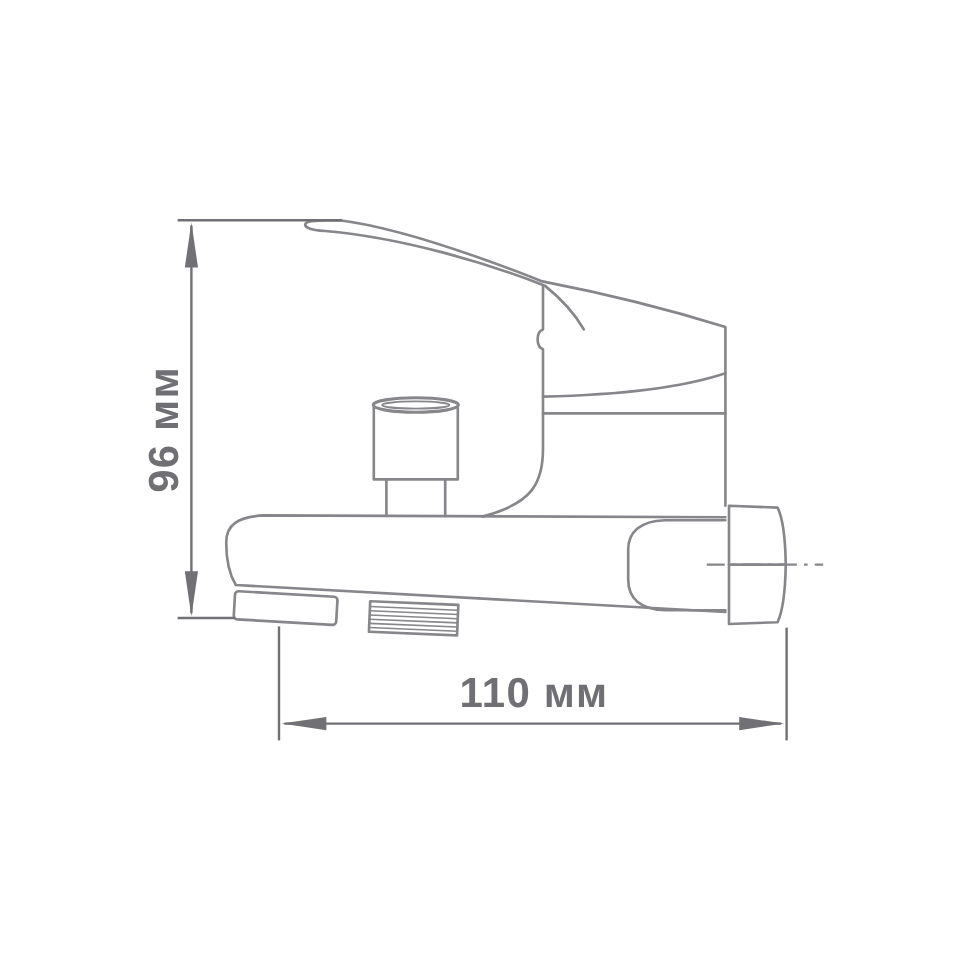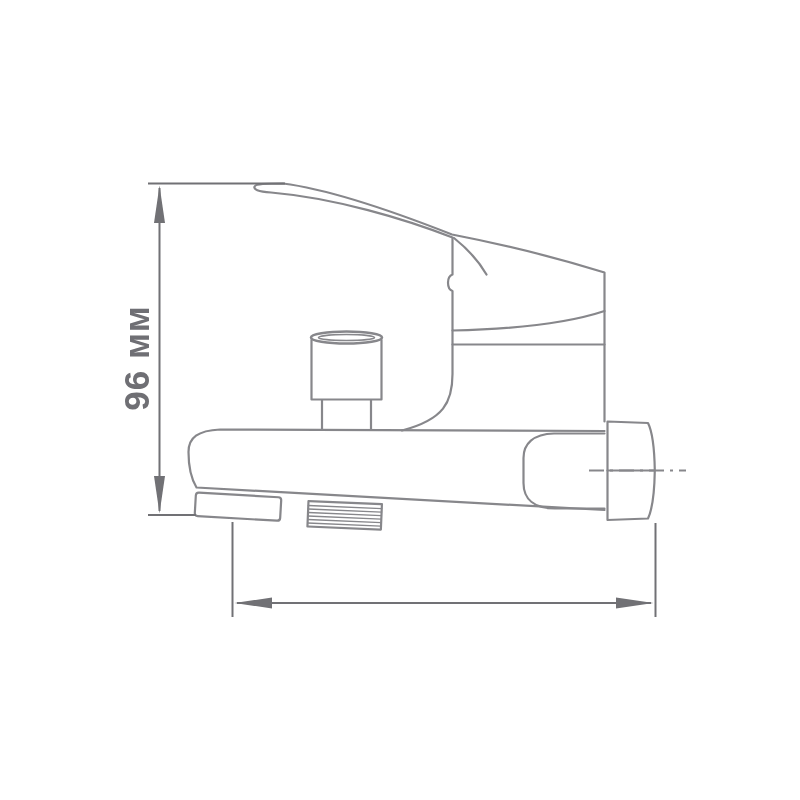--- a/index.html
+++ b/index.html
@@ -127,14 +127,15 @@
         <line x1="655.5" y1="523" x2="655.5" y2="617"></line>
         <line x1="237" y1="603" x2="651" y2="603"></line>
         <polygon fill="var(--dim-color)" stroke="none" points="234.5,603 272,597.5 272,608.5"></polygon>
         <polygon fill="var(--dim-color)" stroke="none" points="653.5,603 616,597.5 616,608.5"></polygon>
       </g>
     </g>
   </svg>
 
   <div class="dim-label dim-label-v">96 мм</div>
 
+  <div class="dim-label dim-label-h">110 мм</div>
 
 </div>
 
 </body></html>

